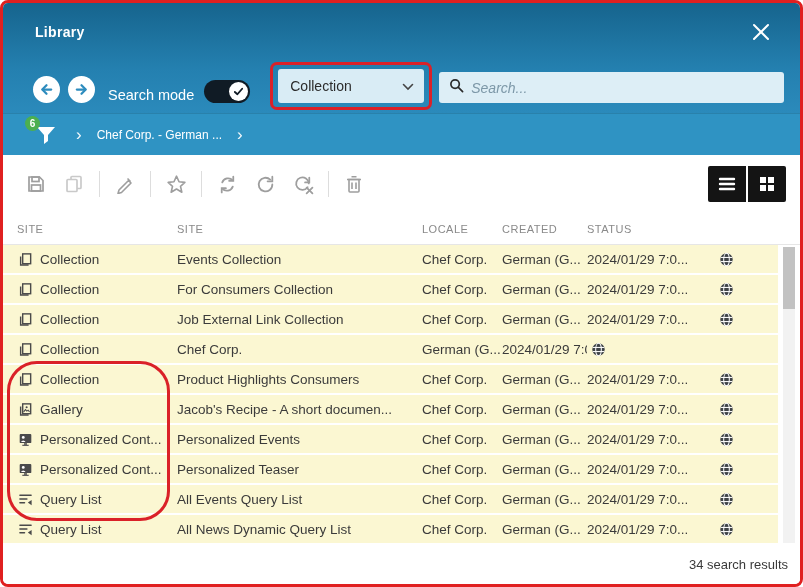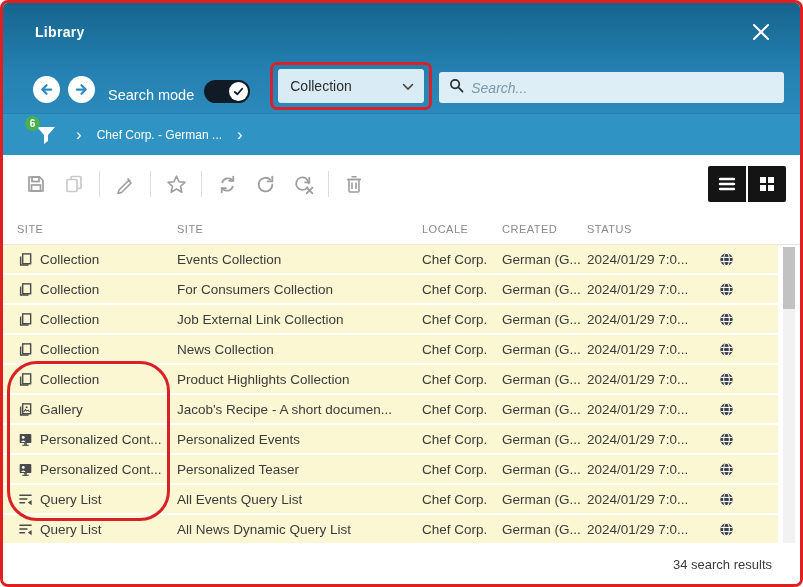--- a/index.html
+++ b/index.html
@@ -68,21 +68,21 @@
   .status-cell { display:flex; padding-left:4px; }
   .sicon { width:15px; height:15px; display:flex; }
 
   .scrollbar { position:absolute; right:5px; top:2px; width:12px; height:296px; background:#f2f2f2; }
   .scroll-thumb { position:absolute; left:0; top:0; width:12px; height:62px; background:#c2c2c2; }
 
   .ann-typecol { position:absolute; left:4px; top:116px; width:163px; height:160px;
     border:3px solid #da2128; border-radius:30px; pointer-events:none; z-index:5; }
 
   
-  .footer { flex:1; display:flex; align-items:center; justify-content:flex-end; padding-right:28px;
+  .footer { flex:1; display:flex; align-items:center; justify-content:flex-end; padding-right:12px;
     font-size:13px; color:#3a3a3a; background:#fff; }
 </style>
 </head>
 <body>
 
 <div class="window">
 
   <div class="header">
     <div class="title-row">
       <span class="title">Library</span>
@@ -356,21 +356,20 @@
       <span class="ticon">
             <svg width="15" height="15" viewBox="0 0 16 16">
               <g fill="none" stroke="#4a4a4a" stroke-width="1.5">
                 <rect x="5" y="2" width="8.5" height="10.5"></rect>
                 <path d="M2.8 4.8 v9 h8.5"></path>
               </g>
             </svg>
           </span>
       <span>Collection</span>
     </div>
-    <div class="cell">News Collection</div>
     <div class="cell">Chef Corp.</div>
     <div class="cell">German (G...</div>
     <div class="cell">2024/01/29 7:0...</div>
     <div class="cell status-cell">
       <span class="sicon">
             <svg width="15" height="15" viewBox="0 0 16 16">
               <circle cx="8" cy="8" r="6.6" fill="#3e4347"></circle>
               <g stroke="#ffffff" stroke-width="1.1" fill="none">
                 <line x1="1.8" y1="5.8" x2="14.2" y2="5.8"></line>
                 <line x1="1.8" y1="10.2" x2="14.2" y2="10.2"></line>
@@ -385,21 +384,21 @@
       <span class="ticon">
             <svg width="15" height="15" viewBox="0 0 16 16">
               <g fill="none" stroke="#4a4a4a" stroke-width="1.5">
                 <rect x="5" y="2" width="8.5" height="10.5"></rect>
                 <path d="M2.8 4.8 v9 h8.5"></path>
               </g>
             </svg>
           </span>
       <span>Collection</span>
     </div>
-    <div class="cell">Product Highlights Collection</div>
+    <div class="cell">Product Highlights Consumers</div>
     <div class="cell">Chef Corp.</div>
     <div class="cell">German (G...</div>
     <div class="cell">2024/01/29 7:0...</div>
     <div class="cell status-cell">
       <span class="sicon">
             <svg width="15" height="15" viewBox="0 0 16 16">
               <circle cx="8" cy="8" r="6.6" fill="#3e4347"></circle>
               <g stroke="#ffffff" stroke-width="1.1" fill="none">
                 <line x1="1.8" y1="5.8" x2="14.2" y2="5.8"></line>
                 <line x1="1.8" y1="10.2" x2="14.2" y2="10.2"></line>

